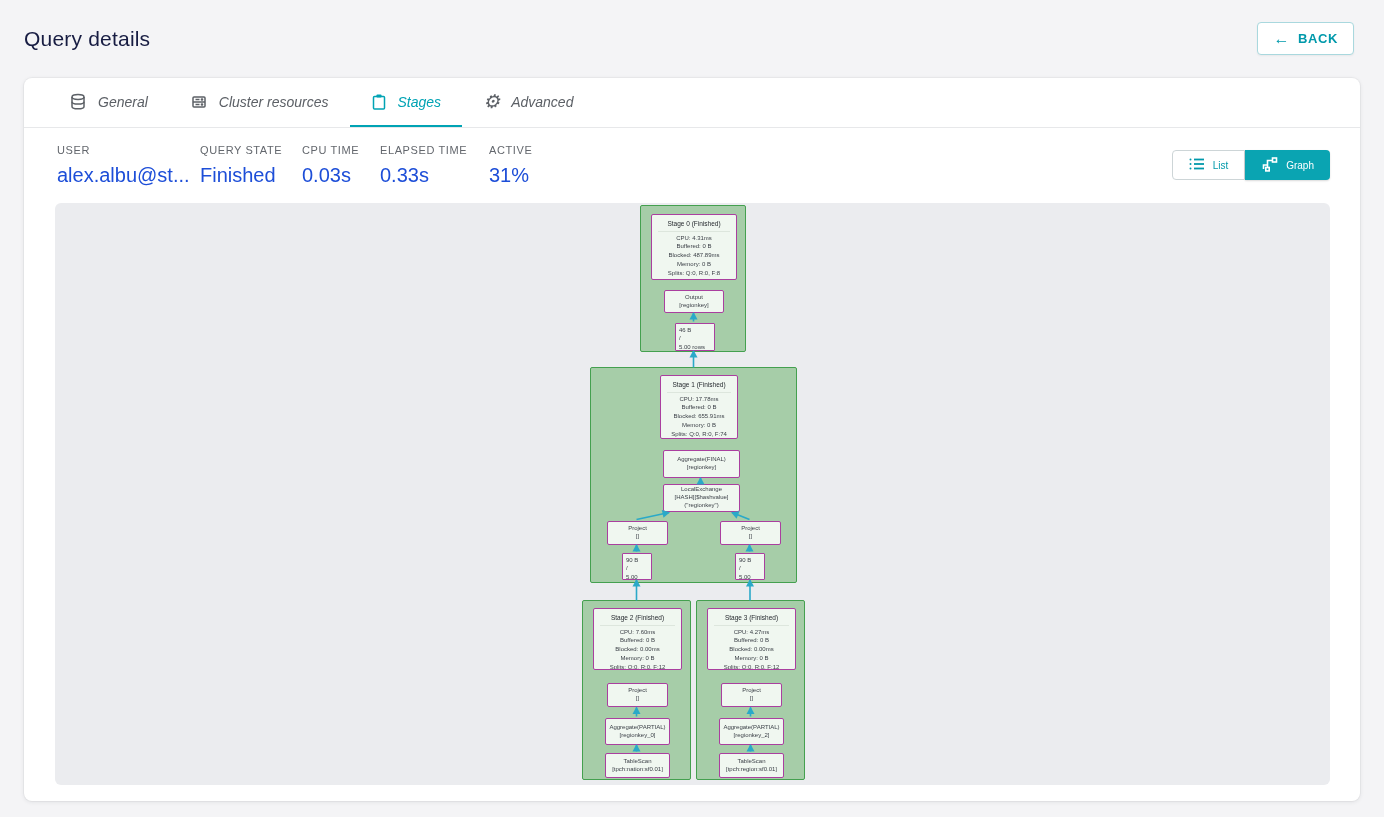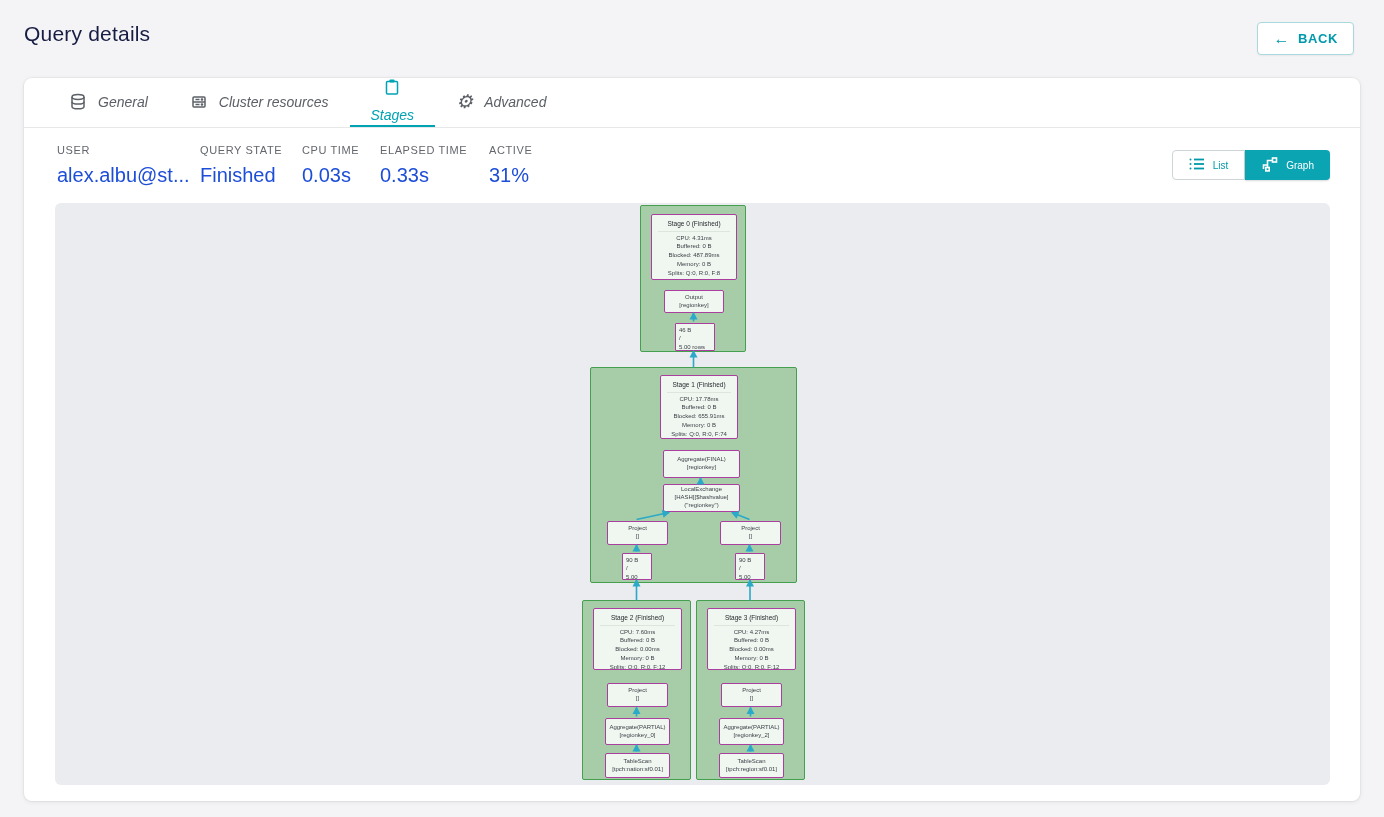--- a/index.html
+++ b/index.html
@@ -3,21 +3,21 @@
 <meta charset="utf-8">
 <style>
   * { box-sizing: border-box; margin: 0; padding: 0; }
   html,body { width:1384px; height:817px; overflow:hidden; }
   body {
     font-family: "Liberation Sans", sans-serif;
     background: #f4f4f6;
     color: #17191e;
   }
   
-  .page-header { display:flex; justify-content:space-between; padding:22px 30px 0 24px; }
+  .page-header { display:flex; justify-content:space-between; align-items:center; padding:22px 30px 0 24px; }
   .page-title { font-size:21px; font-weight:500; color:#171c42; letter-spacing:.2px; }
   .back-btn {
     display:flex; align-items:center; gap:8px;
     background:#fff; border:1px solid #a9d8de; border-radius:4px;
     height:33px; padding:0 15px; cursor:pointer;
     color:#0099ab; font-size:13px; font-weight:700; letter-spacing:.6px;
     box-shadow:0 1px 2px rgba(0,0,0,.05);
   }
   .back-btn .arrow { font-size:16px; font-weight:400; line-height:1; }
   
@@ -25,21 +25,21 @@
     position:absolute; left:24px; top:78px; width:1336px; height:723px;
     background:#fff; border-radius:8px;
     box-shadow:0 1px 4px rgba(40,50,60,.10), 0 0 0 1px rgba(0,0,0,.03);
   }
   
   .tabbar { display:flex; align-items:stretch; height:50px; border-bottom:1px solid #e7e8ea; padding-left:24px;font-style:italic; }
   .tab { display:flex; align-items:center; gap:11px; padding:0 21px; cursor:pointer;
          color:#5c6066; font-size:14px; border-bottom:2px solid transparent; }
   .tab svg { display:block; }
   .tab .gear-glyph { font-size:19px; line-height:1; color:#5c6066; }
-  .tab.active { color:#00a3b4; border-bottom-color:#00a3b4; font-weight:500;flex-direction:column; }
+  .tab.active { color:#00a3b4; border-bottom-color:#00a3b4; font-weight:500; }
   
   .summary-row { display:flex; align-items:flex-start; padding:16px 30px 0 33px; height:75px; }
   .stat { display:flex; flex-direction:column; }
   .stat .lbl { font-size:11px; color:#63676d; letter-spacing:.6px; margin-bottom:8px; }
   .stat .val { font-size:20px; color:#1d4ed8; font-weight:500; }
   .w-user{width:143px;} .w-state{width:102px;} .w-cpu{width:78px;} .w-elapsed{width:109px;}
   .spacer { flex:1; }
   
   .toggle { display:flex; height:30px; margin-top:6px; border-radius:4px; }
   .tg-btn { display:flex; align-items:center; gap:8px; padding:0 16px; font-size:10px; font-weight:500; cursor:pointer; }

